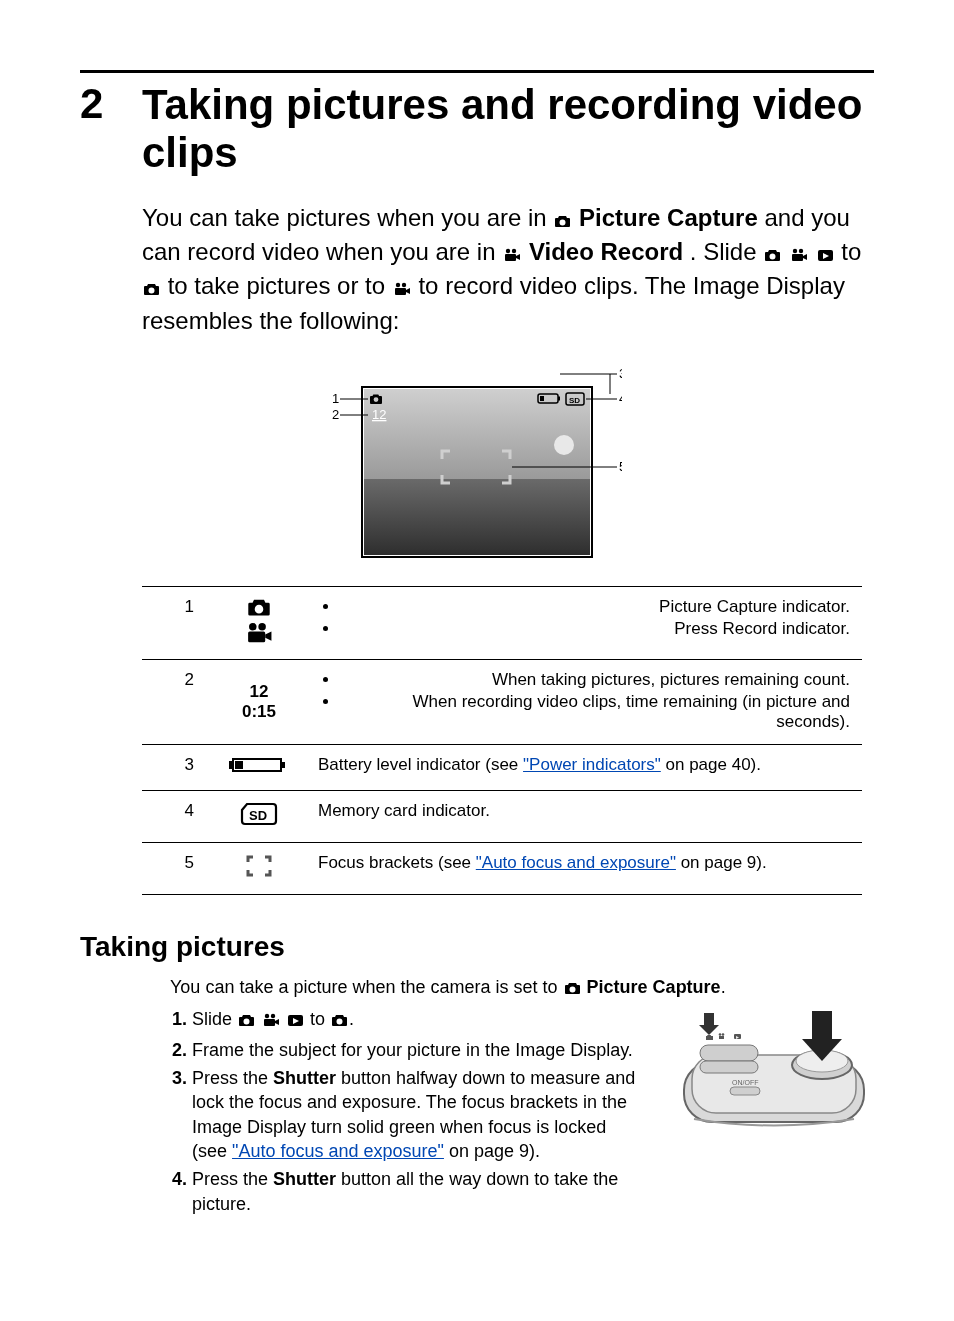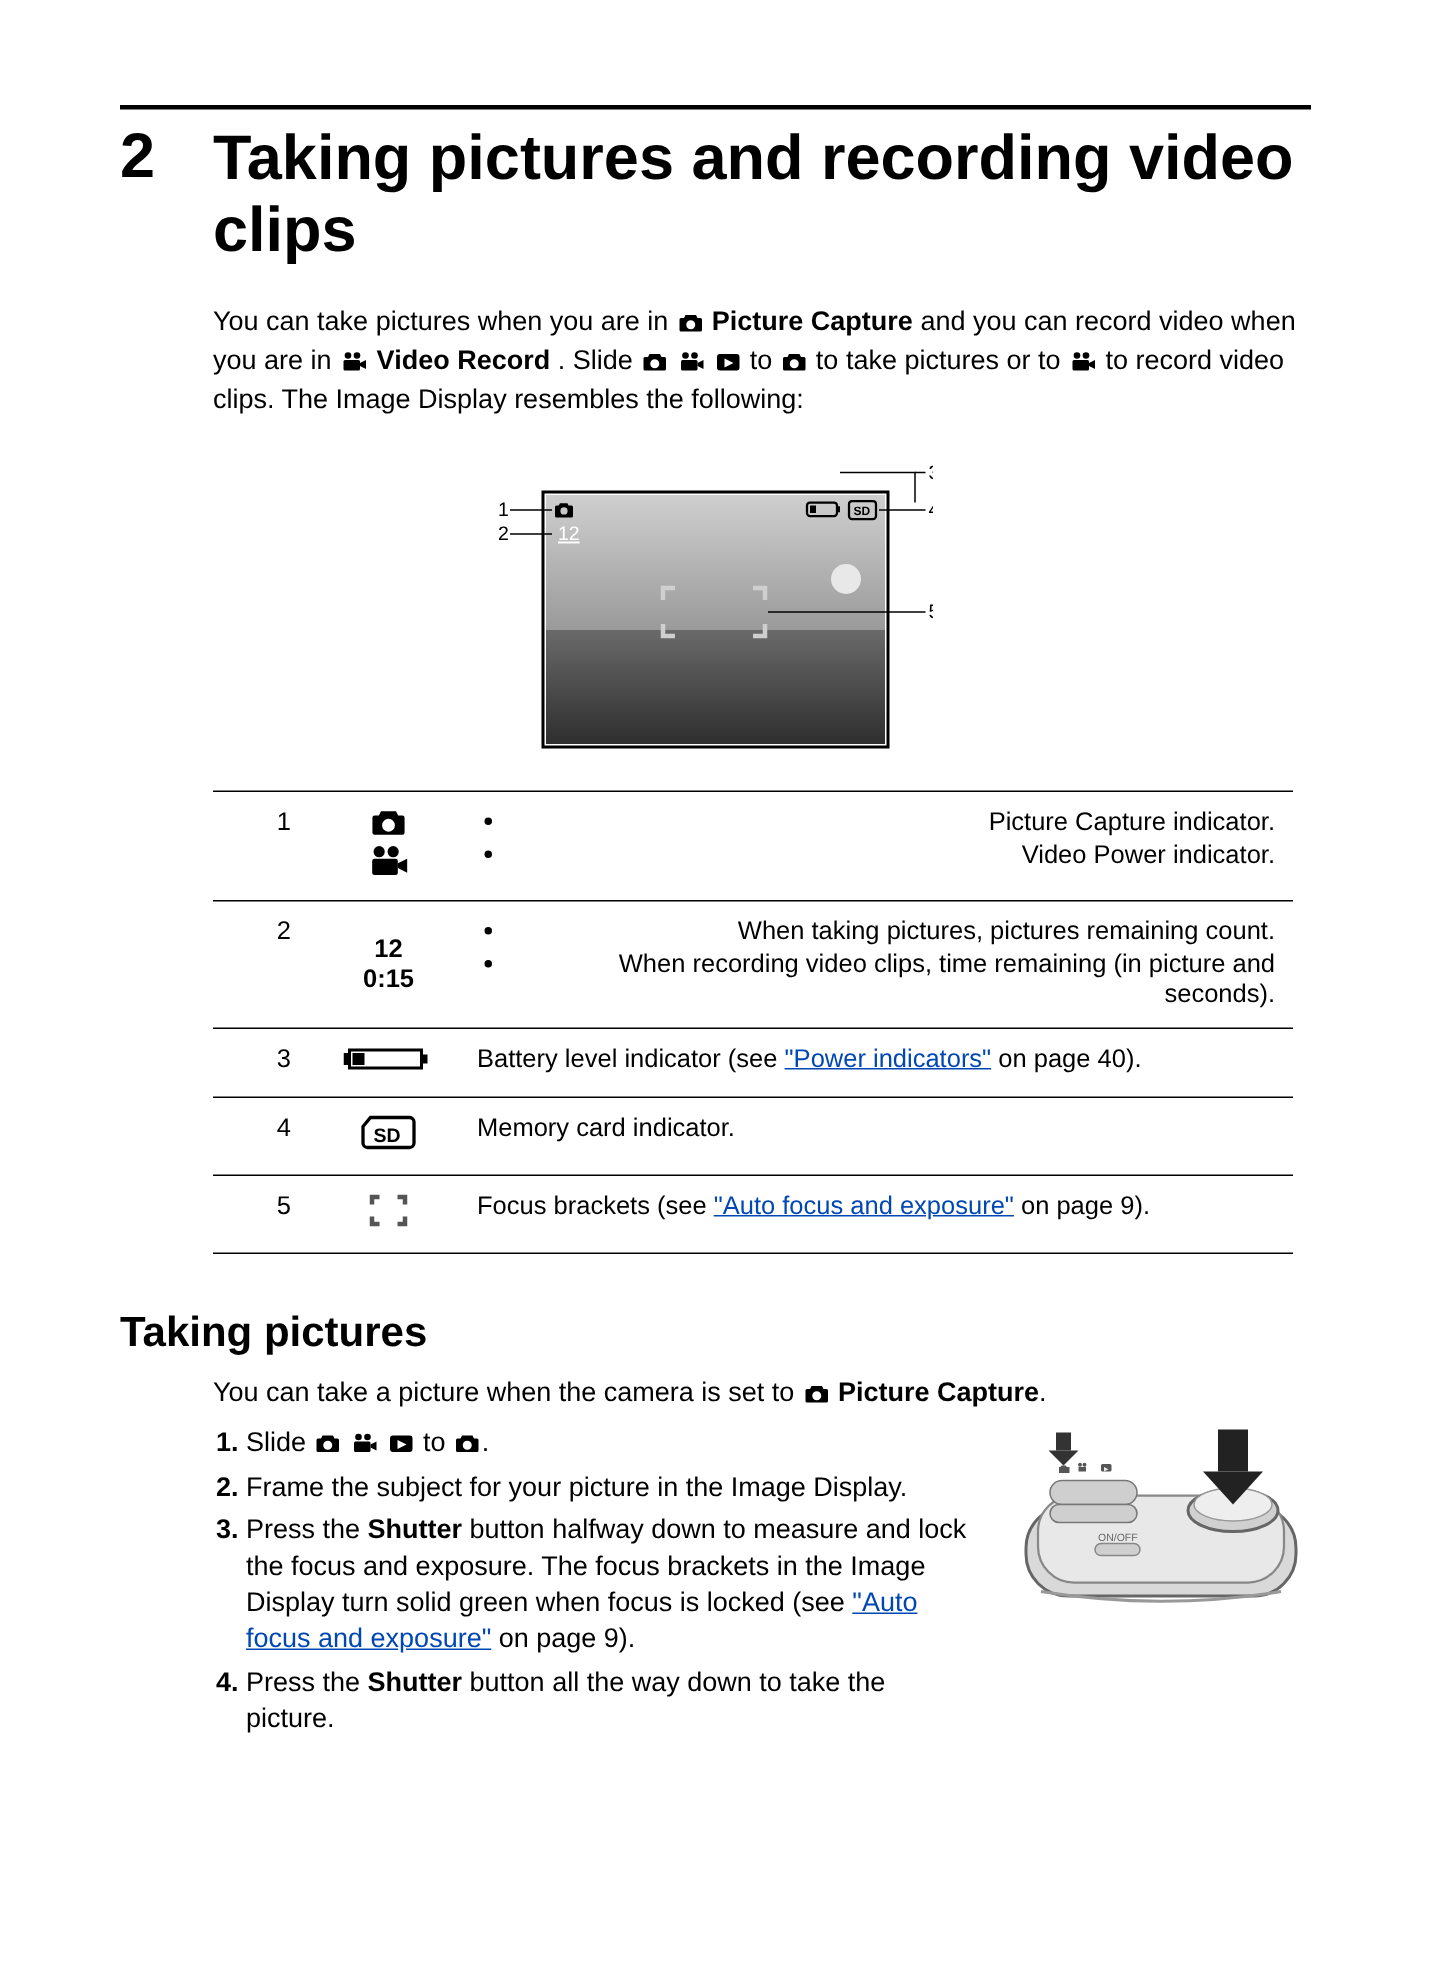--- a/index.html
+++ b/index.html
@@ -34,21 +34,21 @@
   }
   .chapter-title {
     font-size: 42px;
     font-weight: bold;
     line-height: 1.15;
   }
   .body-indent {
     margin-left: 62px;
   }
   .intro {
-    font-size: 18px;
+    font-size: 24px;
     line-height: 1.35;
     margin-top: 24px;
   }
   .intro b { font-weight: bold; }
   .icon {
     display: inline-block;
     vertical-align: -2px;
     margin: 0 1px;
   }
   .display-figure {
@@ -92,21 +92,21 @@
   a.xref {
     color: #0047b3;
     text-decoration: underline;
   }
   h2.section {
     font-size: 28px;
     font-weight: bold;
     margin: 36px 0 12px 0;
   }
   .sec-body {
-    margin-left: 62px;
+    margin-left: 90px;
     font-size: 18px;
     line-height: 1.35;
   }
   .steps-wrap {
     display: flex;
     align-items: flex-start;
     gap: 28px;
   }
   ol.steps {
     margin: 6px 0 0 0;
@@ -277,21 +277,21 @@
                 <circle cx="5" cy="3" r="2.4" fill="#000"></circle>
                 <circle cx="11" cy="3" r="2.4" fill="#000"></circle>
                 <rect x="2" y="6" width="11" height="7" rx="1" fill="#000"></rect>
                 <path d="M13 8l4-2v6l-4-2z" fill="#000"></path>
               </svg>
         </span>
       </td>
       <td>
         <ul>
           <li>Picture Capture indicator.</li>
-          <li>Video Power indicator.</li>
+          <li>Press Record indicator.</li>
         </ul>
       </td>
     </tr>
     <tr>
       <td class="num">2</td>
       <td class="sym">
         <div>12</div>
         <div>0:15</div>
       </td>
       <td>

